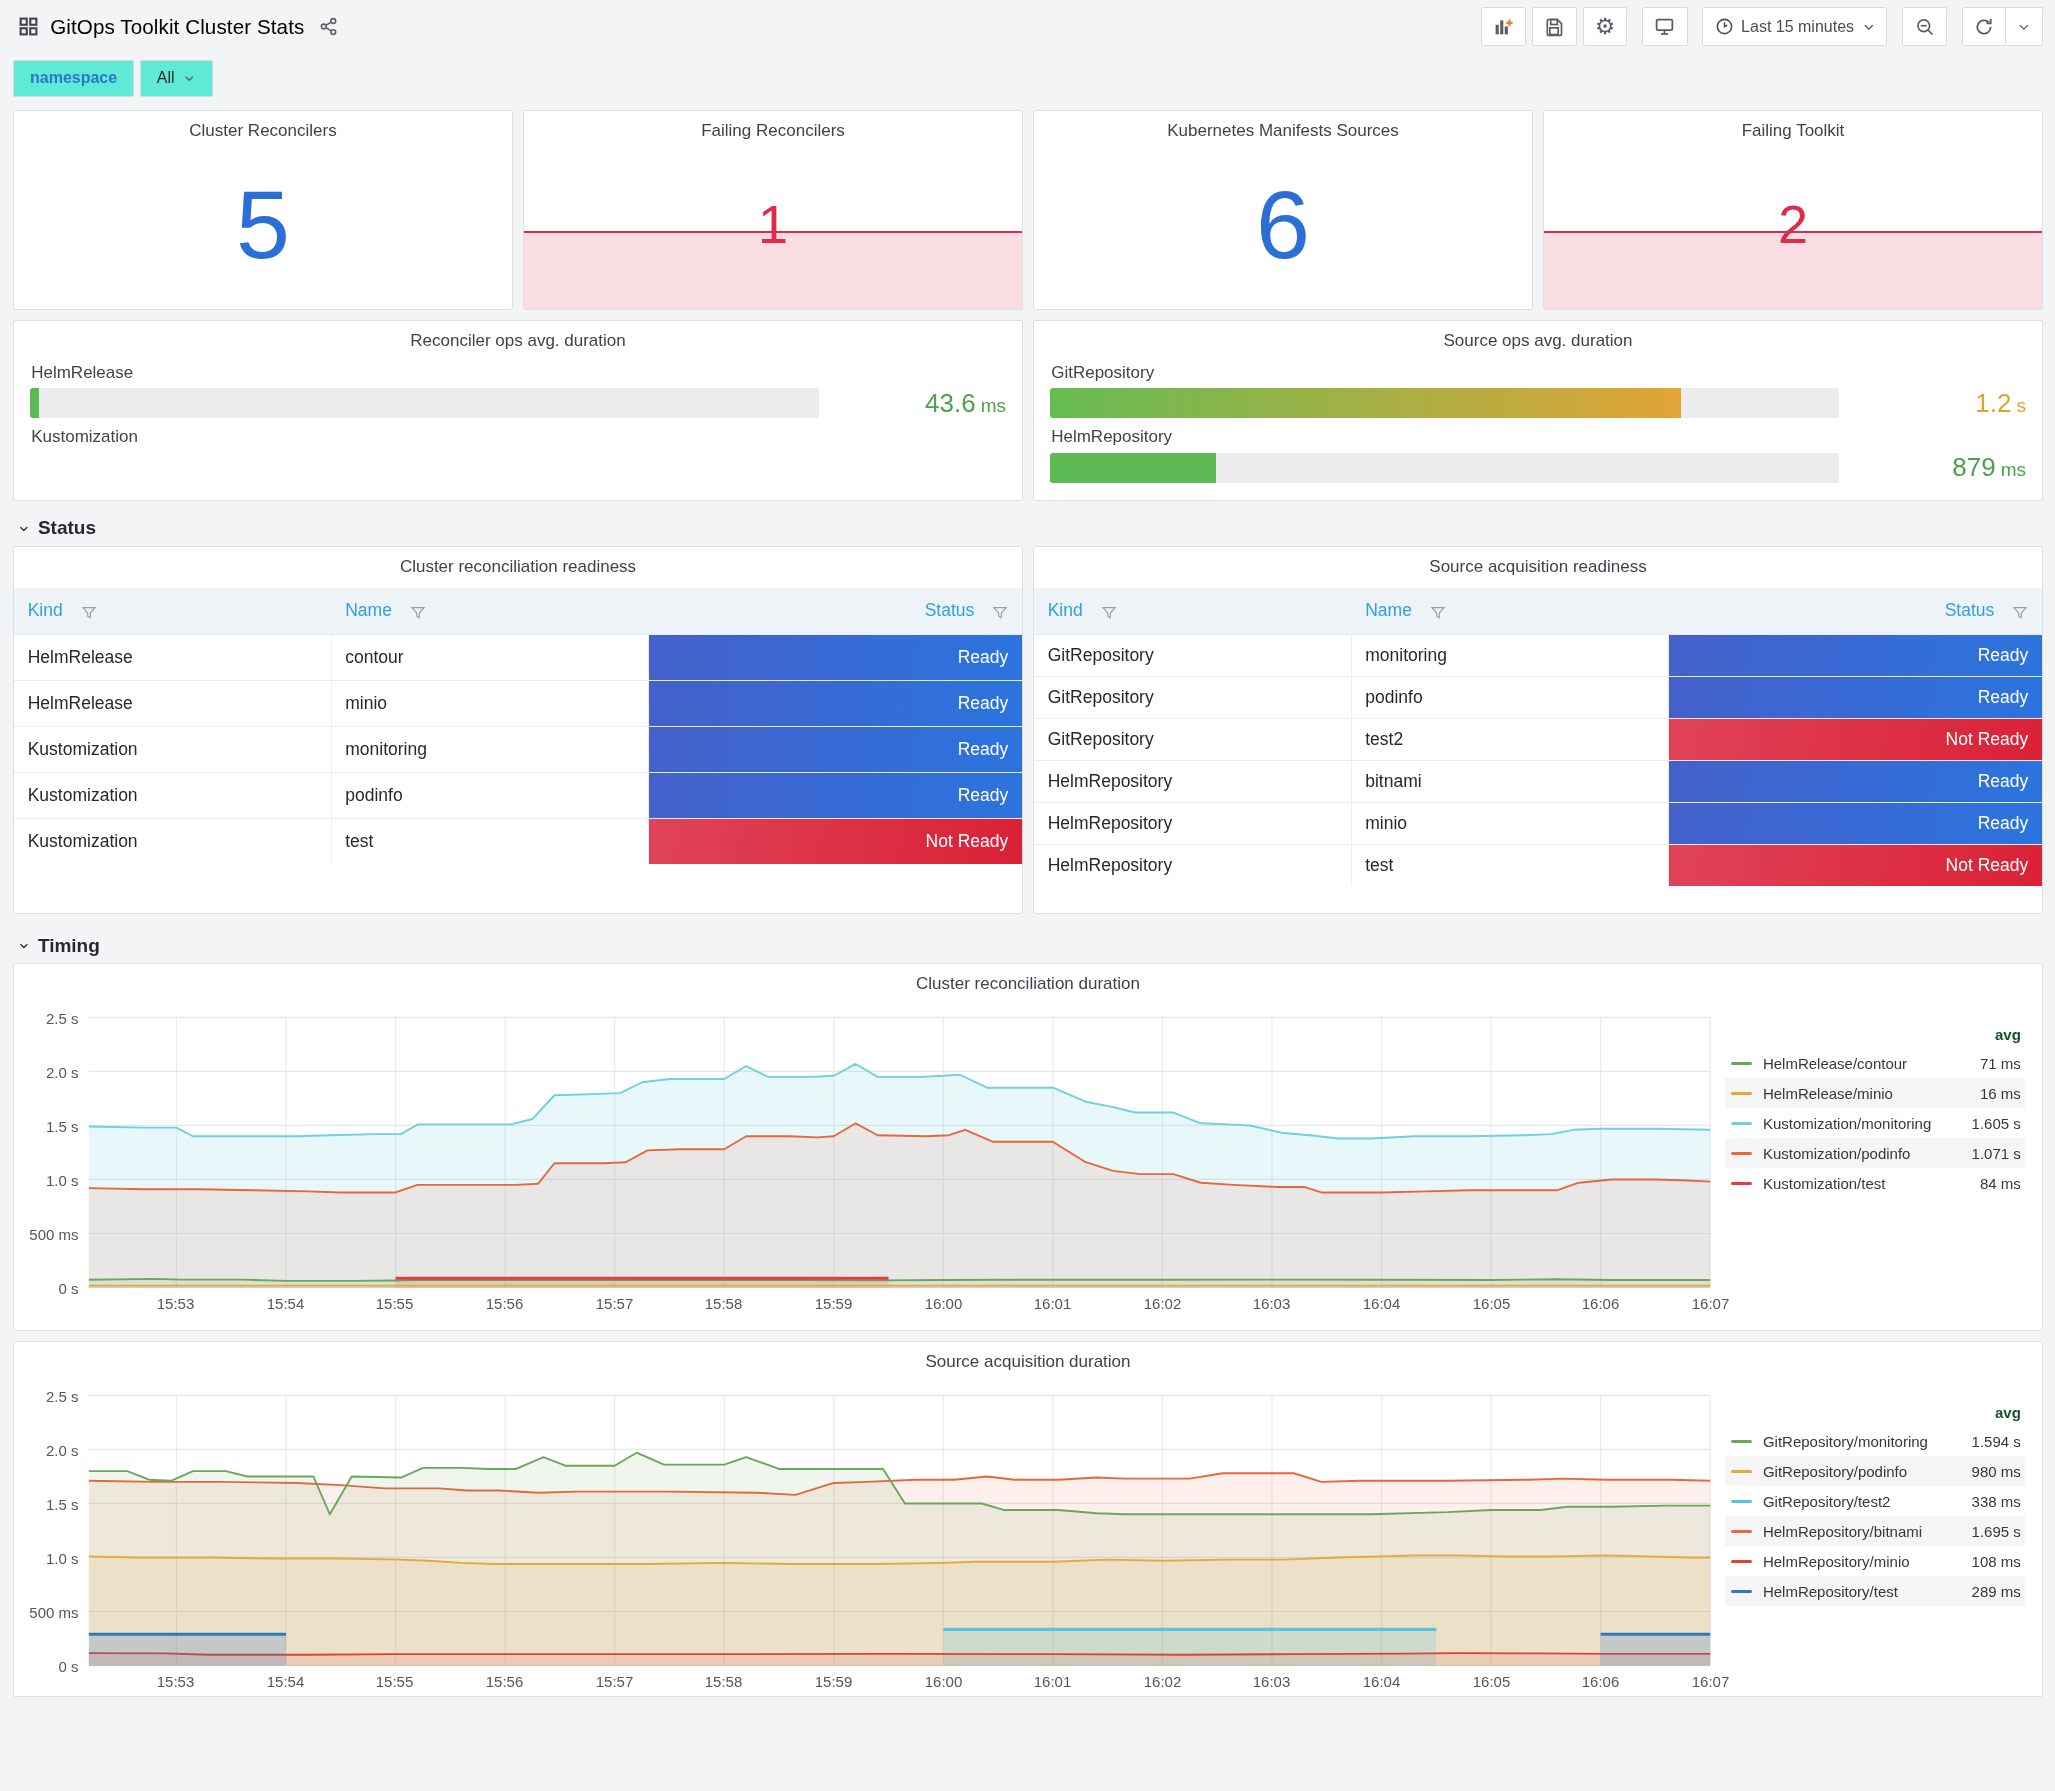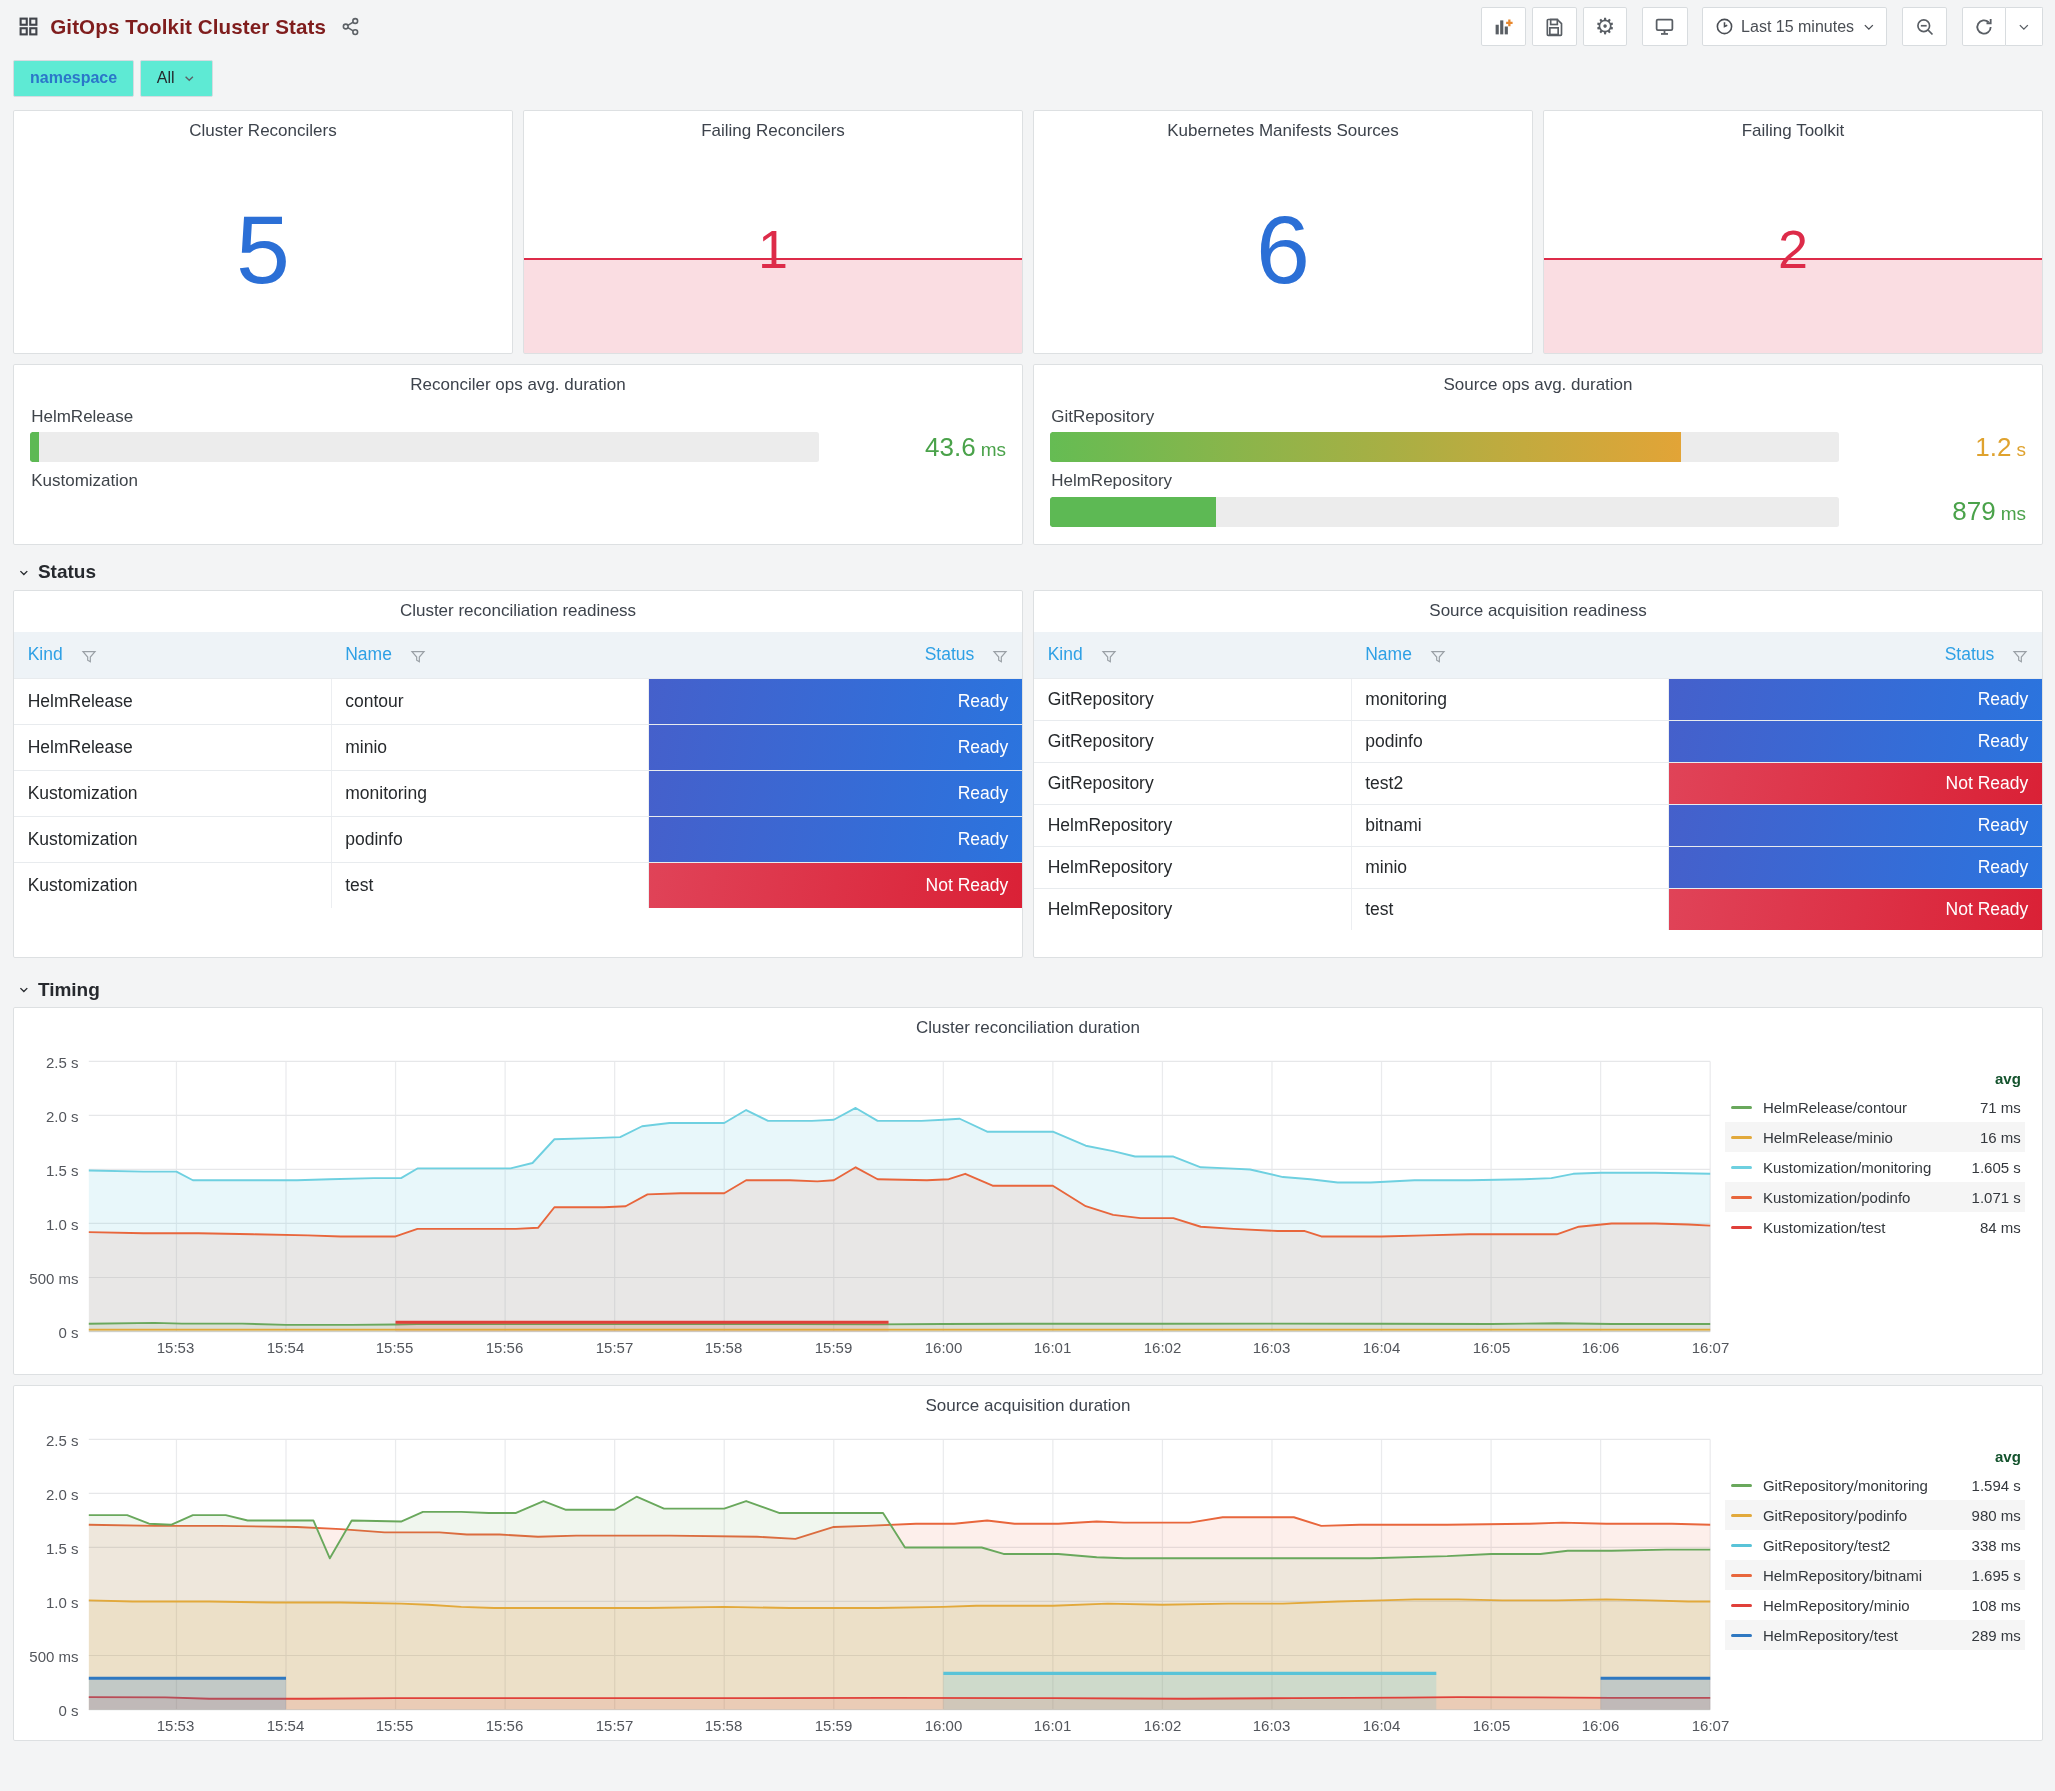--- a/index.html
+++ b/index.html
@@ -2,42 +2,42 @@
 <html style="font-size:10px"><head>
 <meta charset="utf-8">
 <style>
   * { box-sizing: border-box; margin: 0; padding: 0; }
   html,body { width: 2056px; background:#f3f4f5; font-family:"Liberation Sans", sans-serif; color:#24272b; }
   .page { padding: 6.2px 13px 12.5px 13px; }
 
   
   .dash-header { display:flex; align-items:center; justify-content:space-between; height:41px; }
   .dh-left { display:flex; align-items:center; gap:11.2px; padding-left:5px; }
-  .dh-title { font-size:20.6px; font-weight:700; color:#7f1d1d; letter-spacing:0.1px; }
+  .dh-title { font-size:20.6px; font-weight:400; color:#000000; letter-spacing:0.1px; }
   .icon { display:inline-flex; align-items:center; justify-content:center; }
   .toolbar { display:flex; align-items:center; gap:6.2px; }
   .tb-btn { height:39px; min-width:44px; padding:0 11.2px; background:#fff; border:0.6px solid #d8dcdf; border-radius:1.9px; display:flex; align-items:center; justify-content:center; gap:7.5px; cursor:pointer; color:#595e64; }
   .tb-group { display:flex; }
   .tb-group .tb-btn:first-child { border-radius:1.9px 0 0 1.9px; }
   .tb-group .tb-btn:last-child { border-radius:0 1.9px 1.9px 0; border-left:none; min-width:35px; }
   .tb-time-label { font-size:16px; color:#4a4e54; font-weight:500; white-space:nowrap; }
 
   
   .submenu { display:flex; align-items:center; gap:5.6px; margin-top:12.5px; }
   .var-box { height:37px; background:#5eead4; border:0.6px solid #d5dbe0; border-radius:1.9px; display:flex; align-items:center; padding:0 16px; font-size:16px; }
   .var-label { color:#2b76c9; font-weight:600; }
   .var-value { color:#26292e; gap:8.7px; cursor:pointer; }
 
   
   .panel { background:#fff; border:0.6px solid #dde0e2; border-radius:1.9px; position:relative; }
   .panel-title { text-align:center; font-size:17px; font-weight:500; color:#3d434c; padding-top:10px; cursor:pointer; }
 
   
   .stats-row { display:flex; gap:10px; margin-top:13.7px; }
-  .stat-panel { flex:1; height:244px; overflow:hidden; }
+  .stat-panel { flex:1; height:200px; overflow:hidden; }
   .stat-value { position:absolute; left:0; right:0; top:57%; transform:translateY(-50%); text-align:center; font-weight:500; line-height:1; z-index:2; }
   .stat-value.ok { font-size:97px; }
   .stat-value.alert { font-size:54px; }
   .stat-spark { position:absolute; left:0; right:0; bottom:0; z-index:1; }
 
   
   .gauges-row { display:flex; gap:10px; margin-top:10px; }
   .gauge-panel { flex:1; height:181px; padding:0 16px; }
   .gauge-rows { margin-top:11.2px; }
   .gauge-row { margin-bottom:8.7px; }

